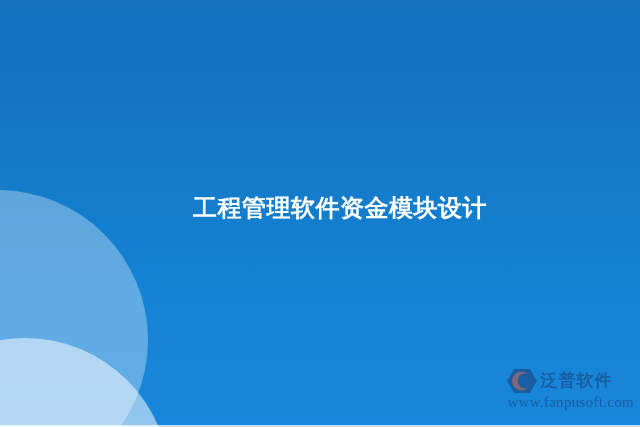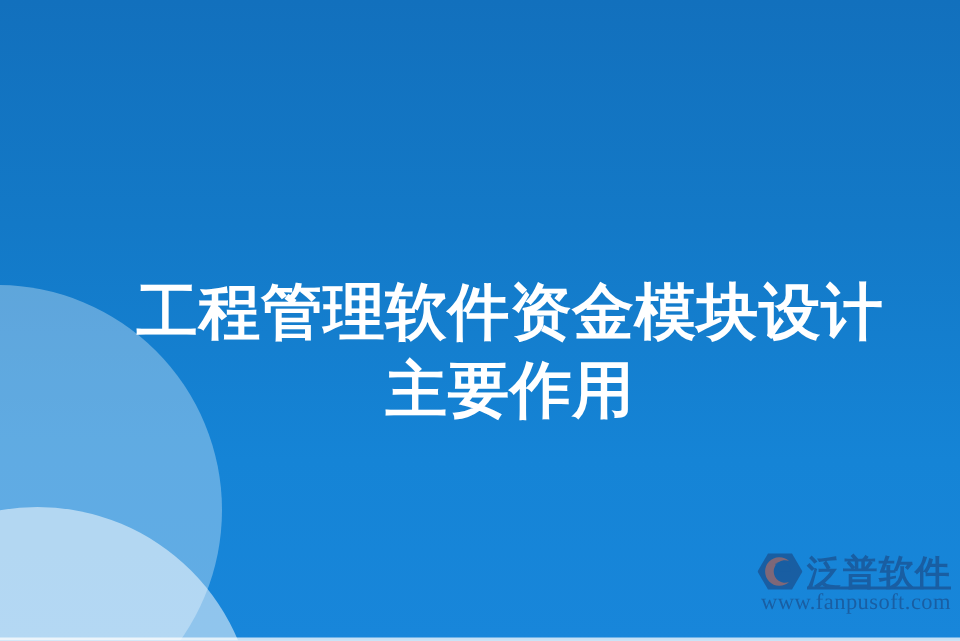--- a/index.html
+++ b/index.html
@@ -45,21 +45,21 @@
     position: absolute;
     left: 0;
     right: 0;
     top: 182px;
     text-align: center;
     z-index: 4;
   }
   .title-line {
     display: block;
     color: #ffffff;
-    font-size: 41px;
+    font-size: 24px;
     font-weight: bold;
     line-height: 52px;
     letter-spacing: 0.5px;
     white-space: nowrap;
     margin-left: 40px;
   }
 
   
   .logo-wrap {
     position: absolute;
@@ -76,26 +76,25 @@
     height: 26px;
   }
   .logo-mark {
     width: 30px;
     height: 26px;
     flex: 0 0 auto;
     display: block;
   }
   .logo-name {
     color: #1b3f77;
-    font-size: 23px;
+    font-size: 17px;
     font-weight: bold;
     line-height: 26px;
     letter-spacing: 1px;
     white-space: nowrap;
-    text-decoration: underline;
   }
   .logo-url {
     color: #1b3f77;
     font-family: "Liberation Serif", "DejaVu Serif", serif;
     font-size: 15px;
     line-height: 18px;
     letter-spacing: 0.3px;
     white-space: nowrap;
     text-align: right;
     margin-top: -1px;
@@ -116,21 +115,20 @@
 <body>
 
 <div class="banner">
 
   <div class="deco-circle deco-circle-upper"></div>
 
   <div class="deco-circle deco-circle-lower"></div>
 
   <div class="title-block">
     <span class="title-line">工程管理软件资金模块设计</span>
-    <span class="title-line">主要作用</span>
   </div>
 
   <div class="logo-wrap">
     <div class="logo-row">
       <svg class="logo-mark" viewBox="0 0 30 26">
         <polygon points="7,1 23,1 30,13 23,25 7,25 0,13" fill="#1b3f77"></polygon>
         <path d="M21,6 A9.5,9.5 0 1 0 21,20 A7.5,7.5 0 1 1 21,6 Z" fill="#d4502a"></path>
         <path d="M11.5,8 A6.5,6.5 0 0 1 22,13 L15,13 Z" fill="#1b3f77" opacity="0.55"></path>
       </svg>
       <span class="logo-name">泛普软件</span>

